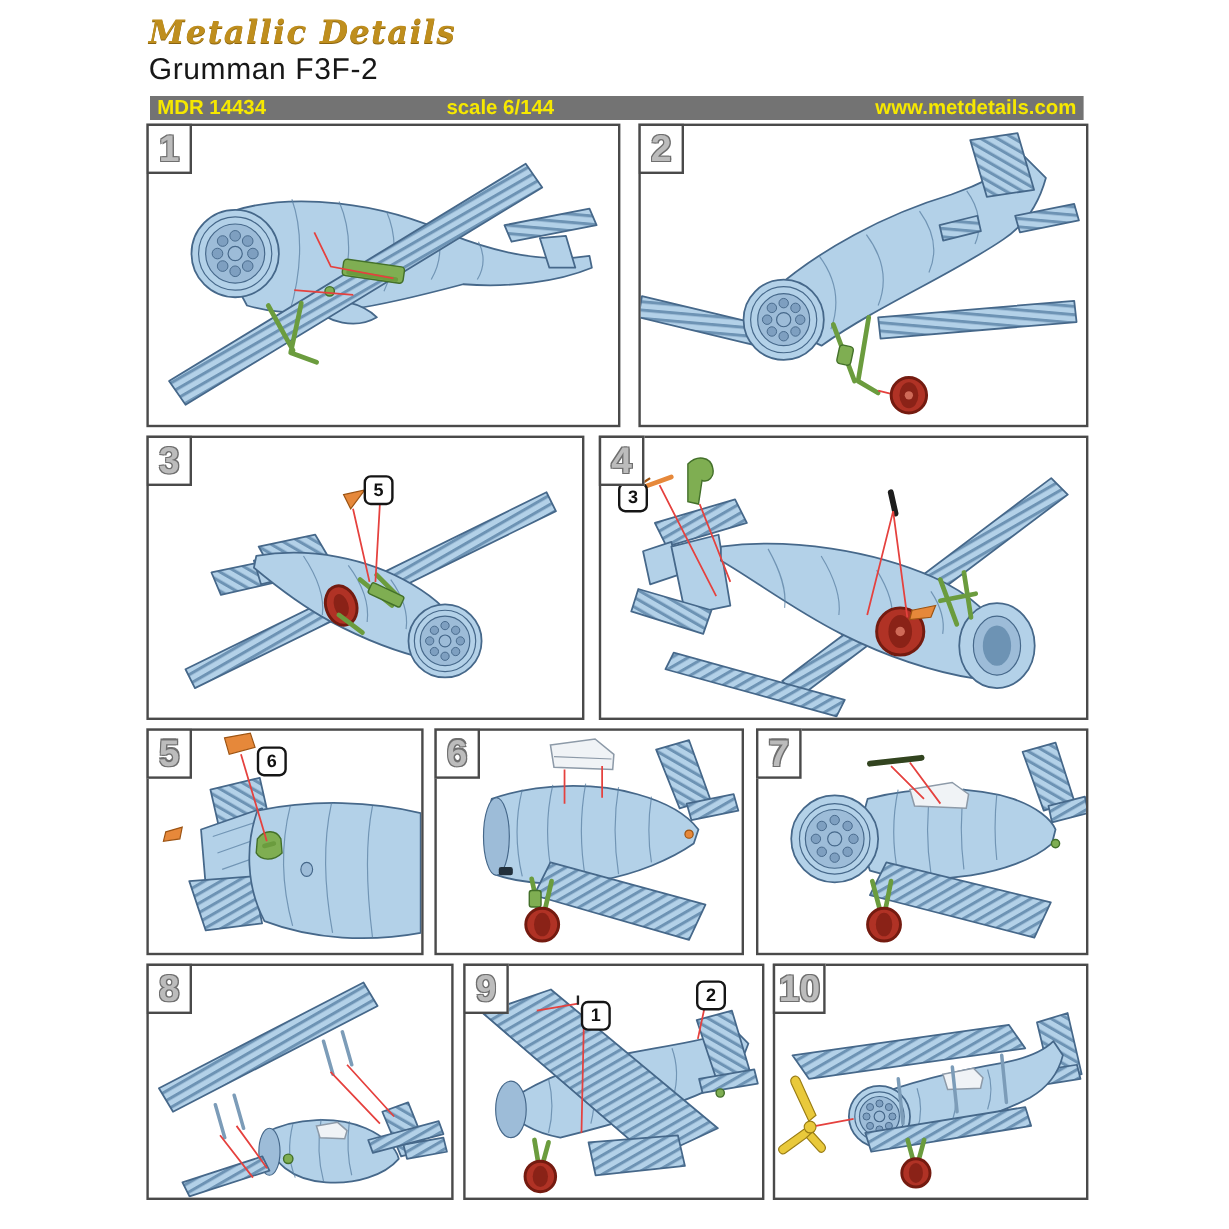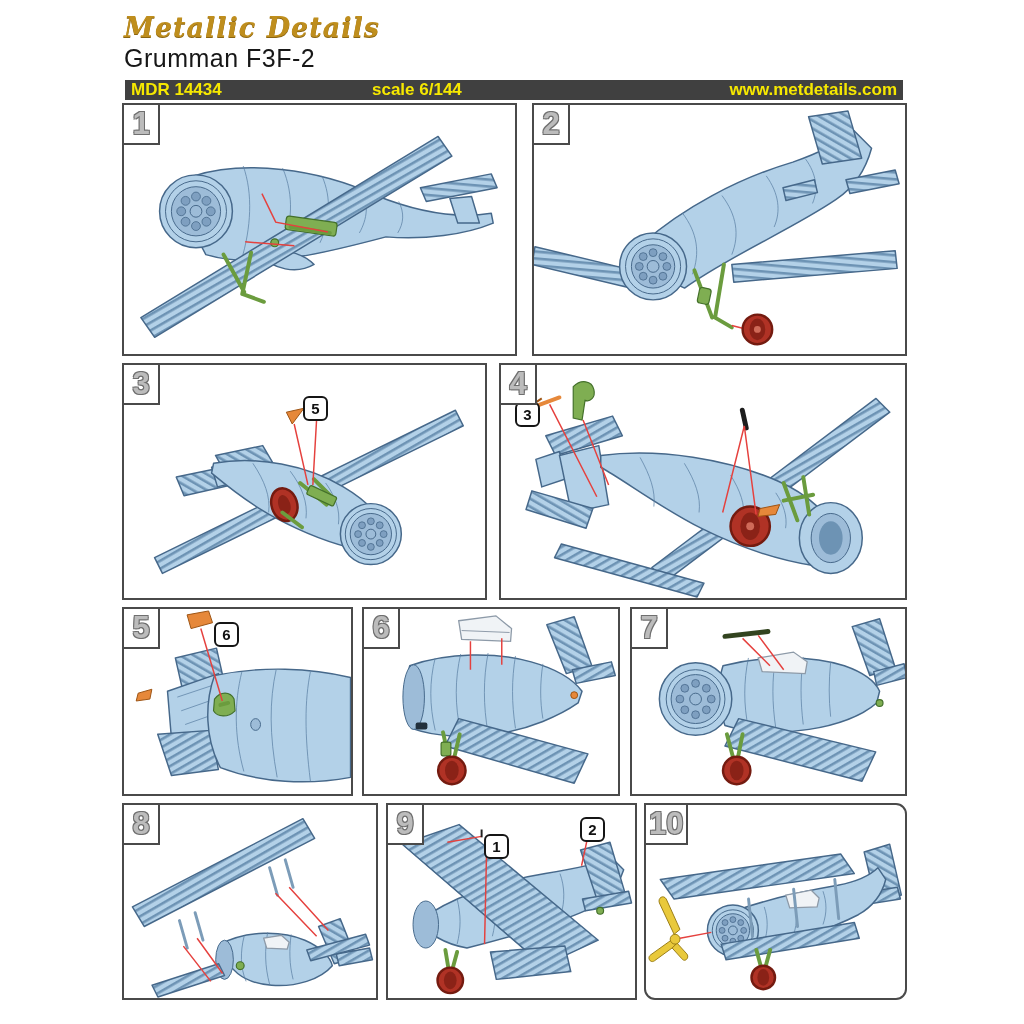--- a/index.html
+++ b/index.html
@@ -4,21 +4,21 @@
 <style>
   html,body{margin:0;padding:0;background:#ffffff;}
   .page{position:relative;width:1024px;height:1024px;background:#ffffff;overflow:hidden;
         font-family:"Liberation Sans", sans-serif;}
   
   .brand{position:absolute;left:124px;top:12px;font-family:"DejaVu Serif", serif;
          font-style:italic;font-weight:bold;font-size:27px;letter-spacing:1px;
          color:#bf8e1d;text-shadow:0 1px 0 #8a6410;}
   .title{position:absolute;left:124px;top:44px;margin:0;font-size:25px;font-weight:normal;
          color:#171717;letter-spacing:.5px;}
-  .infobar{position:absolute;left:125px;top:80px;width:778px;height:20px;background:#404040;}
+  .infobar{position:absolute;left:125px;top:80px;width:778px;height:20px;background:#737373;}
   .infobar span{position:absolute;top:0;height:20px;line-height:20px;font-weight:bold;
                 font-size:17px;color:#f6e800;white-space:nowrap;}
   .ib-code{left:6px;}
   .ib-scale{left:247px;}
   .ib-site{right:6px;}
   
   .panel{position:absolute;border:2px solid #4a4a4a;background:#ffffff;box-sizing:border-box;}
   .art{position:absolute;left:0;top:0;width:100%;height:100%;}
   .stepnum{position:absolute;left:-2px;top:-2px;min-width:38px;height:42px;padding:0 3px;
            border:2px solid #4a4a4a;background:#ffffff;box-sizing:border-box;
@@ -31,21 +31,21 @@
         font-size:15px;font-weight:bold;color:#111;z-index:2;}
   .p1{left:122px;top:103px;width:395px;height:253px;}
   .p2{left:532px;top:103px;width:375px;height:253px;}
   .p3{left:122px;top:363px;width:365px;height:237px;}
   .p4{left:499px;top:363px;width:408px;height:237px;}
   .p5{left:122px;top:607px;width:231px;height:189px;}
   .p6{left:362px;top:607px;width:258px;height:189px;}
   .p7{left:630px;top:607px;width:277px;height:189px;}
   .p8{left:122px;top:803px;width:256px;height:197px;}
   .p9{left:386px;top:803px;width:251px;height:197px;}
-  .p10{left:644px;top:803px;width:263px;height:197px;border-radius:11px;}
+  .p10{left:644px;top:803px;width:263px;height:197px;}
   
   .body{fill:#b3d1e8;stroke:#46688a;stroke-width:1.5;stroke-linejoin:round;}
   .bodyin{fill:#9dbcd8;stroke:#46688a;stroke-width:1;}
   .bodyline{fill:none;stroke:#5b80a3;stroke-width:1;opacity:.75;}
   .wingA{fill:url(#ribsA);stroke:#46688a;stroke-width:1.5;stroke-linejoin:round;}
   .wingB{fill:url(#ribsB);stroke:#46688a;stroke-width:1.5;stroke-linejoin:round;}
   .wingV{fill:url(#ribsV);stroke:#46688a;stroke-width:1.5;stroke-linejoin:round;}
   .canopy{fill:#f0f3f6;stroke:#8d9aa8;stroke-width:1.3;}
   .green{fill:#7fae52;stroke:#43702a;stroke-width:1.2;}
   .greenln{fill:none;stroke:#6b9c3e;stroke-width:4;stroke-linecap:round;}

